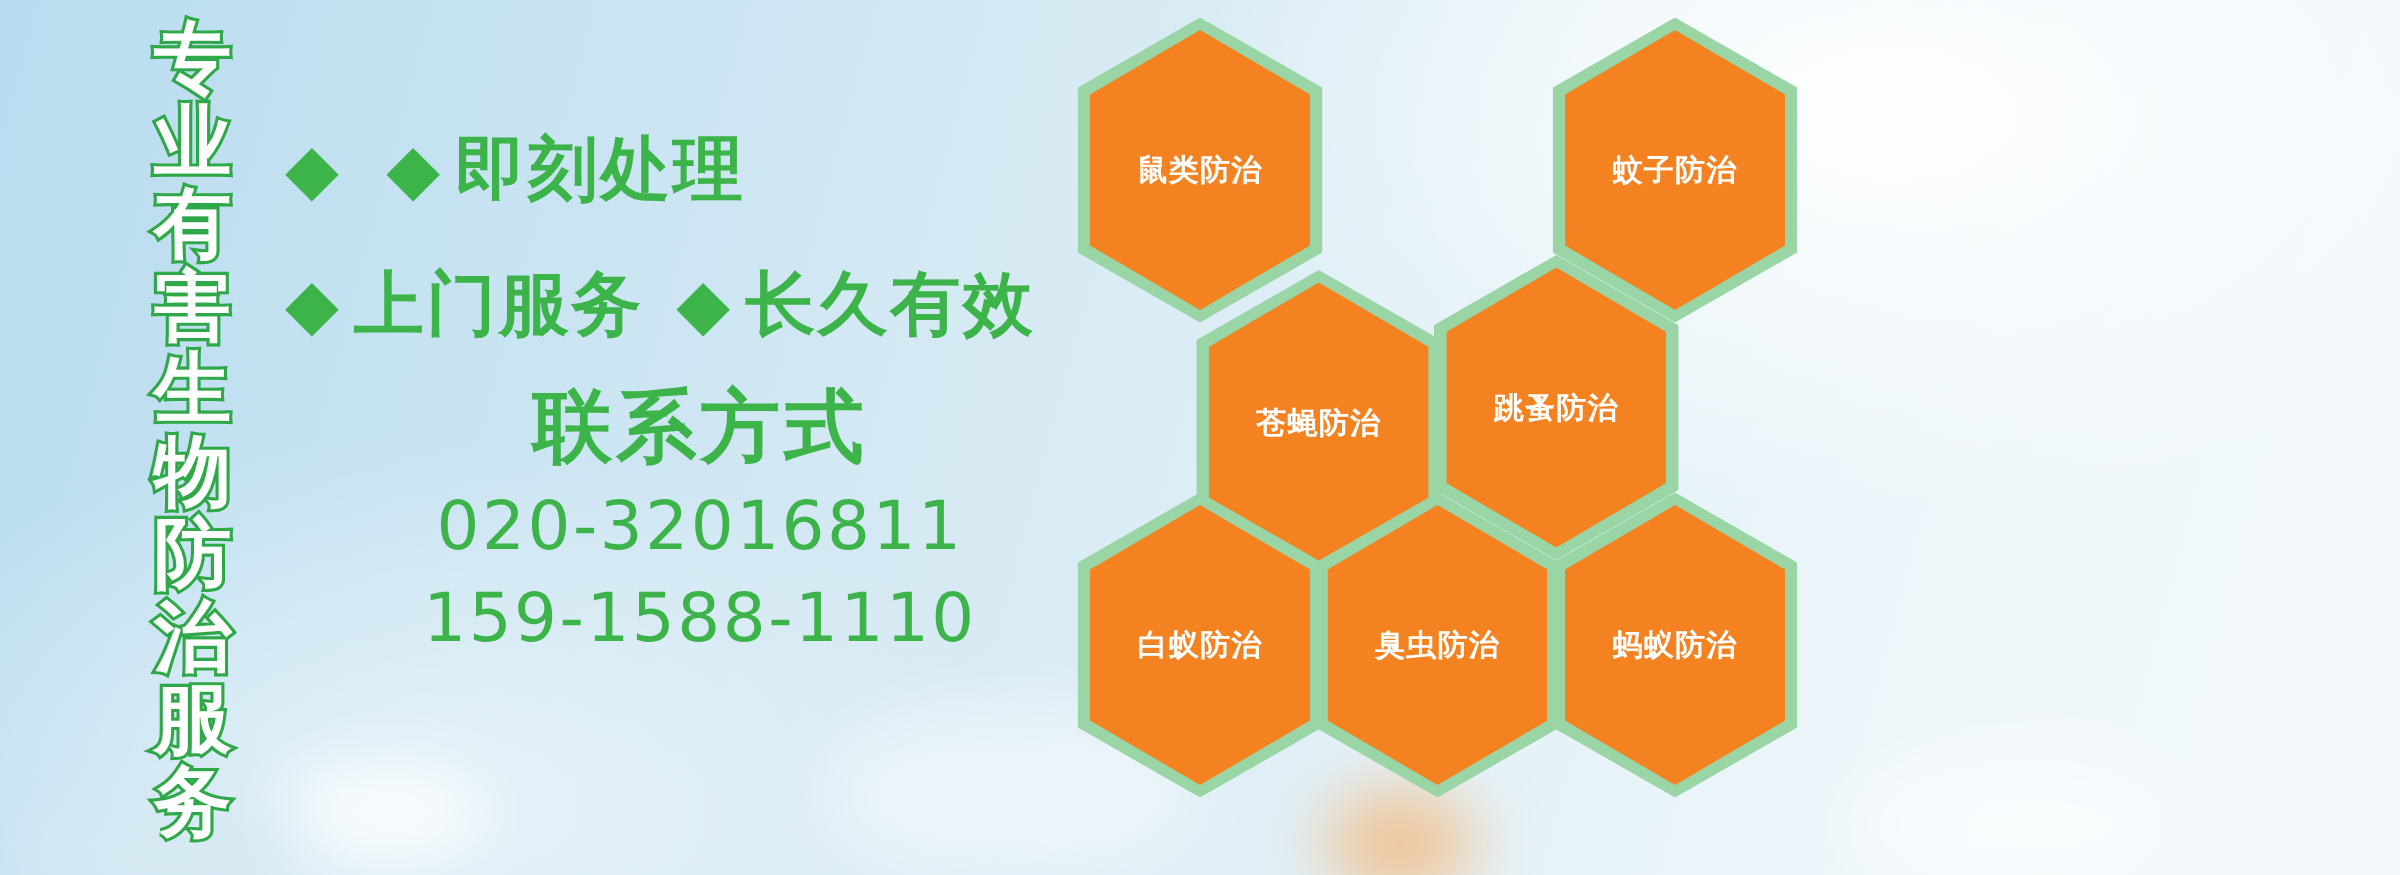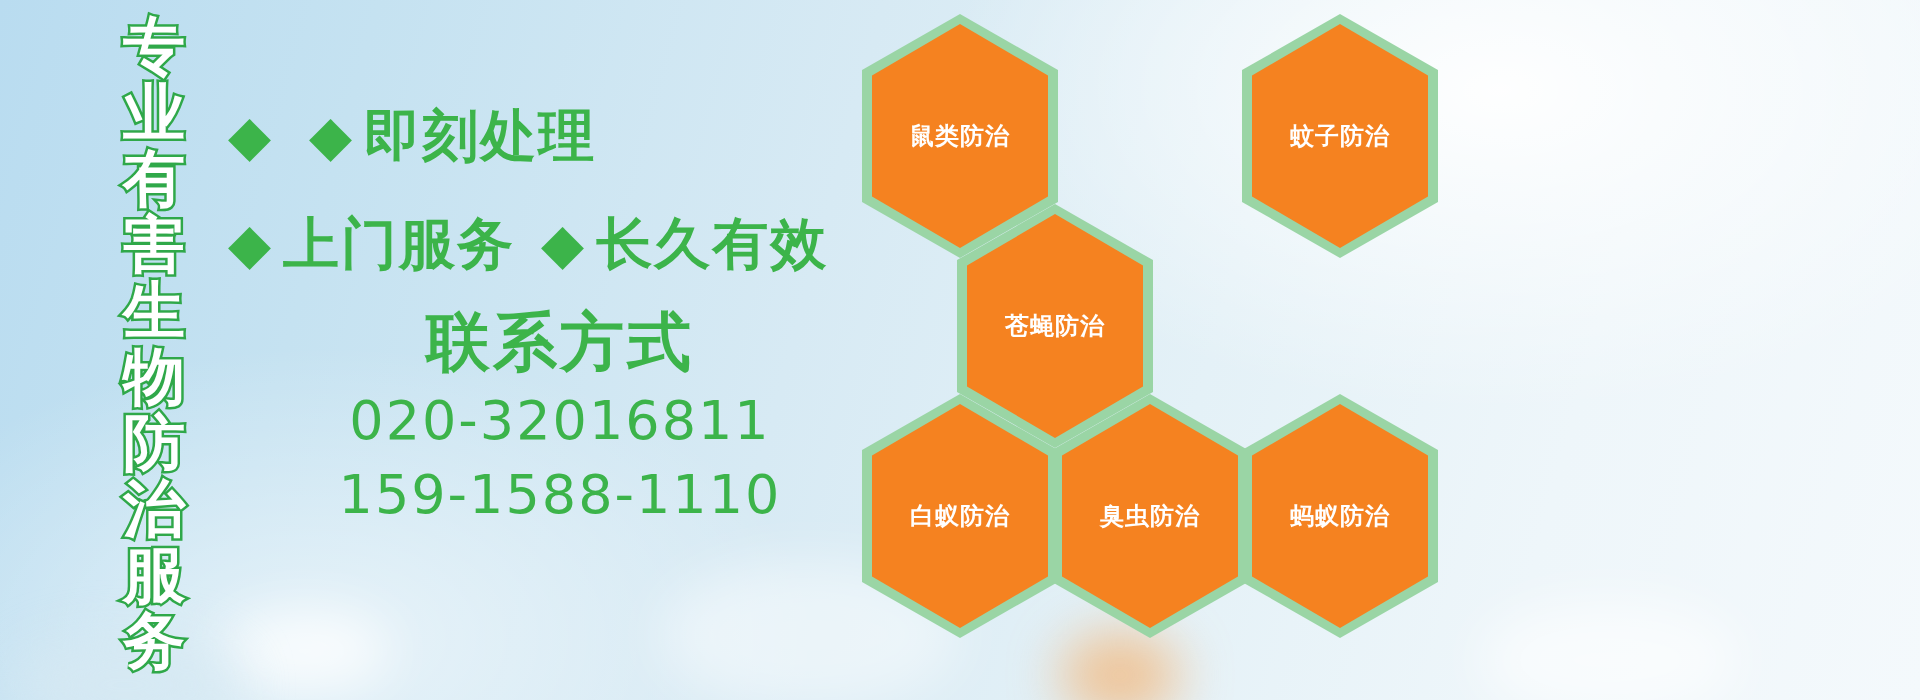--- a/index.html
+++ b/index.html
@@ -78,21 +78,21 @@
     background:#f58220;
   }
   .hex-label{
     color:#ffffff;font-size:24px;line-height:32px;font-weight:bold;letter-spacing:1px;
     white-space:nowrap;
   }
   
   #hex-0{left:0px;  top:14px;}
   #hex-1{left:190px;top:14px;}
   #hex-2{left:380px;top:14px;}
-  #hex-3{left:95px; top:204px;align-items:center;}
+  #hex-3{left:95px; top:216px;align-items:center;}
   #hex-4{left:285px;top:204px;}
   #hex-5{left:0px;  top:394px;}
   #hex-6{left:190px;top:394px;}
   #hex-7{left:380px;top:394px;}
 </style>
 </head>
 <body>
 
 <div id="banner">
 
@@ -154,20 +154,25 @@
     <div class="hex" id="hex-2">
       <div class="hex-inner">
         <span class="hex-label">蚊子防治</span>
       </div>
     </div>
     <div class="hex" id="hex-3">
       <div class="hex-inner">
         <span class="hex-label">苍蝇防治</span>
       </div>
     </div>
+    <div class="hex" id="hex-4">
+      <div class="hex-inner">
+        <span class="hex-label">跳蚤防治</span>
+      </div>
+    </div>
     <div class="hex" id="hex-5">
       <div class="hex-inner">
         <span class="hex-label">白蚁防治</span>
       </div>
     </div>
     <div class="hex" id="hex-6">
       <div class="hex-inner">
         <span class="hex-label">臭虫防治</span>
       </div>
     </div>

